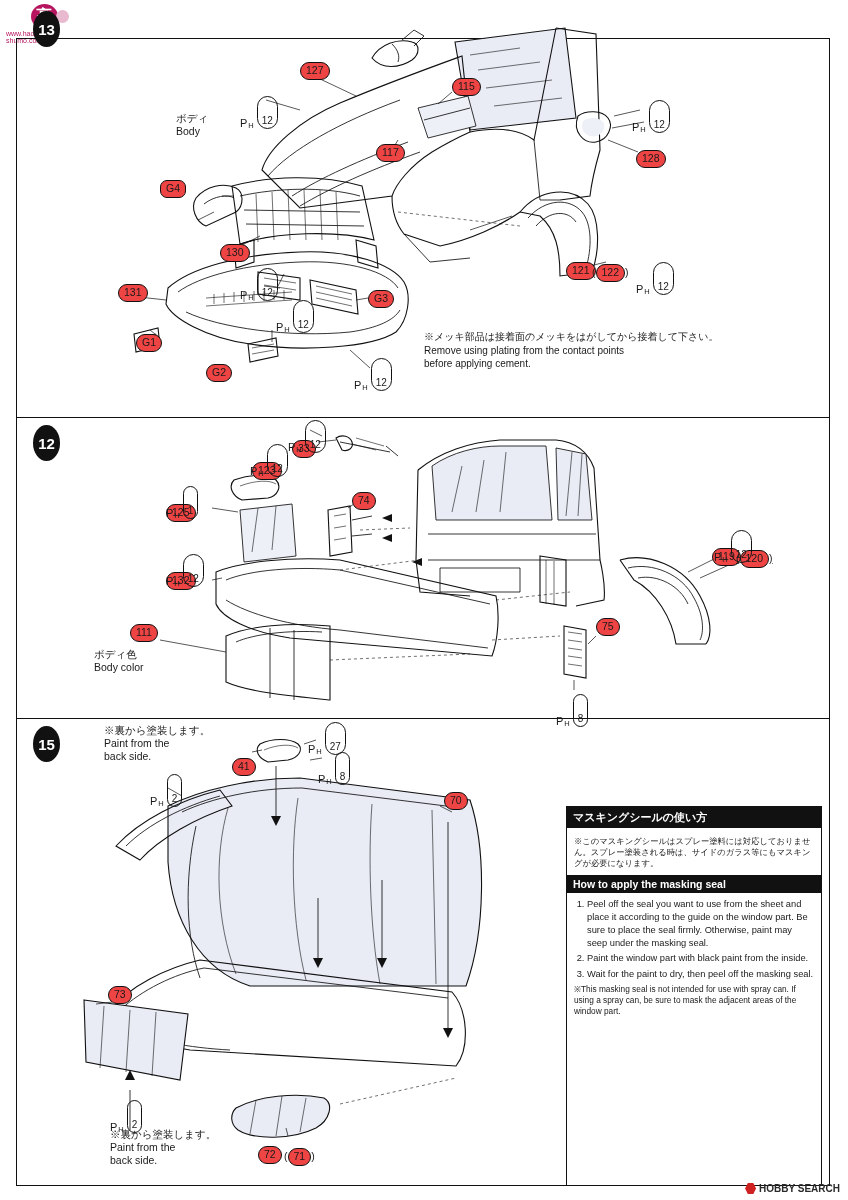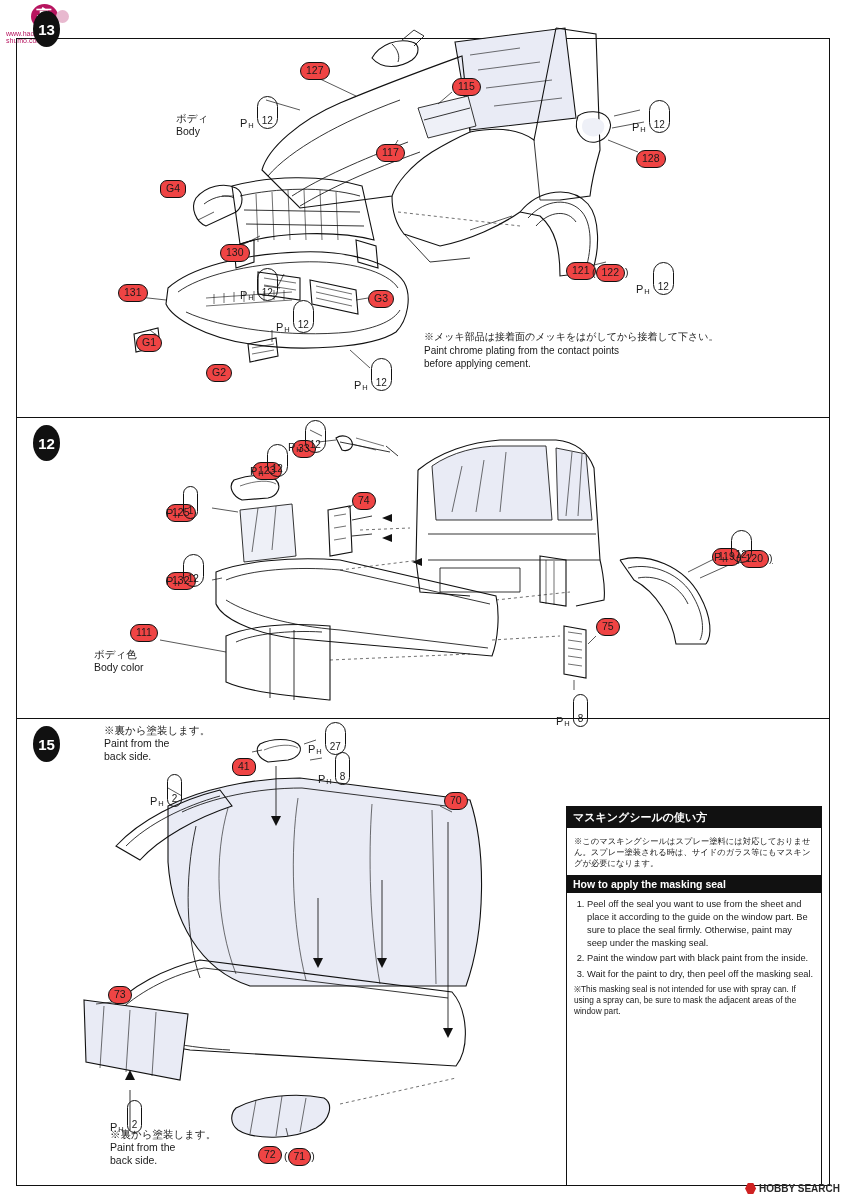--- a/index.html
+++ b/index.html
@@ -410,21 +410,21 @@
       <span class="box">12</span>
   </div>
 
   <div class="lbl" style="left:176px; top:112px;">
     <div>ボディ</div>
     <div>Body</div>
   </div>
 
   <div class="note" style="left:424px; top:330px;">
     <div>※メッキ部品は接着面のメッキをはがしてから接着して下さい。</div>
-    <div>Paint chrome plating from the contact points</div>
+    <div>Remove using plating from the contact points</div>
     <div>before applying cement.</div>
   </div>
 
   <div class="callout" style="left:292px; top:440px;">33</div>
   <div class="callout" style="left:252px; top:462px;">123</div>
   <div class="callout" style="left:166px; top:504px;">125</div>
   <div class="callout" style="left:166px; top:572px;">132</div>
   <div class="callout" style="left:130px; top:624px;">111</div>
   <div class="callout" style="left:352px; top:492px;">74</div>
   <div class="callout" style="left:596px; top:618px;">75</div>
@@ -468,21 +468,21 @@
     <div>ボディ色</div>
     <div>Body color</div>
   </div>
 
   <div class="lbl" style="left:104px; top:724px;">
     <div>※裏から塗装します。</div>
     <div>Paint from the</div>
     <div>back side.</div>
   </div>
 
-  <div class="callout" style="left:232px; top:758px;border-radius:8px;">41</div>
+  <div class="callout" style="left:232px; top:758px;">41</div>
   <div class="callout" style="left:444px; top:792px;">70</div>
   <div class="callout" style="left:108px; top:986px;">73</div>
   <div class="callout" style="left:258px; top:1146px;">72</div>
   <div class="lbl" style="left:284px; top:1148px;">
     (<span class="callout" style="position:relative; left:0; top:0; display:inline-block;">71</span>)
   </div>
 
   <div class="ph" style="left:308px; top:722px;">
     <span class="p">P</span>
       <span class="h">H</span>

